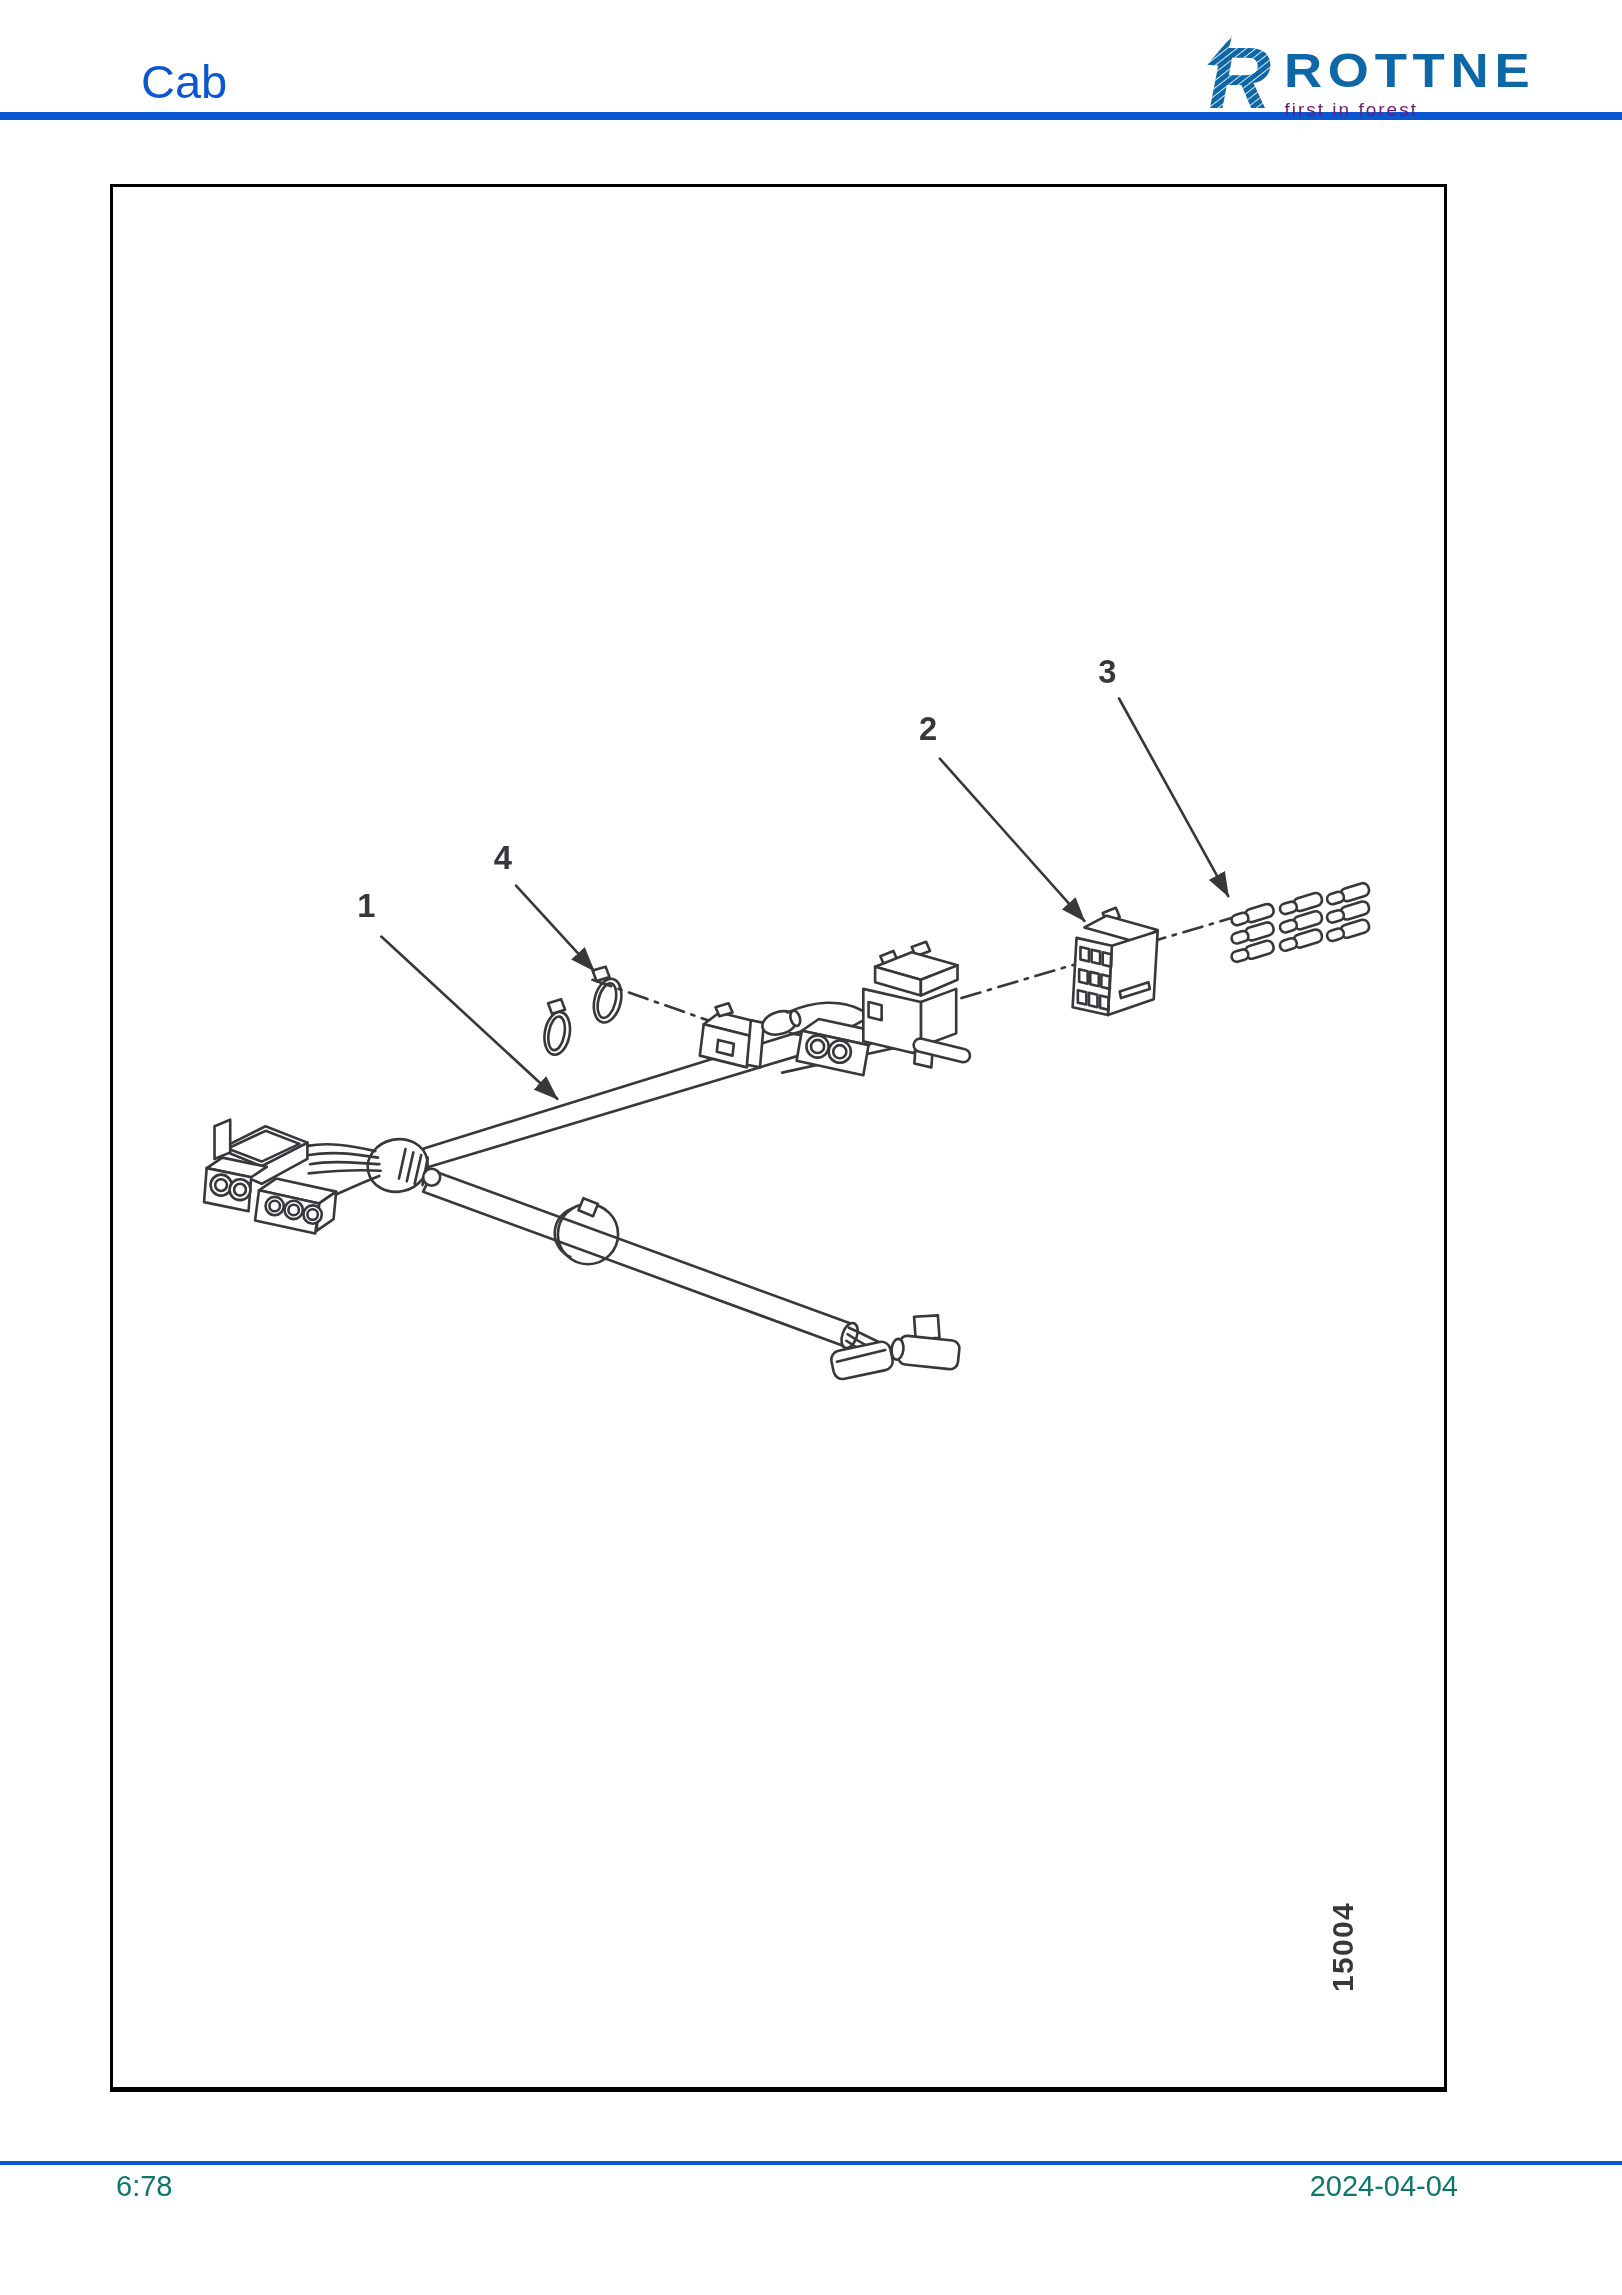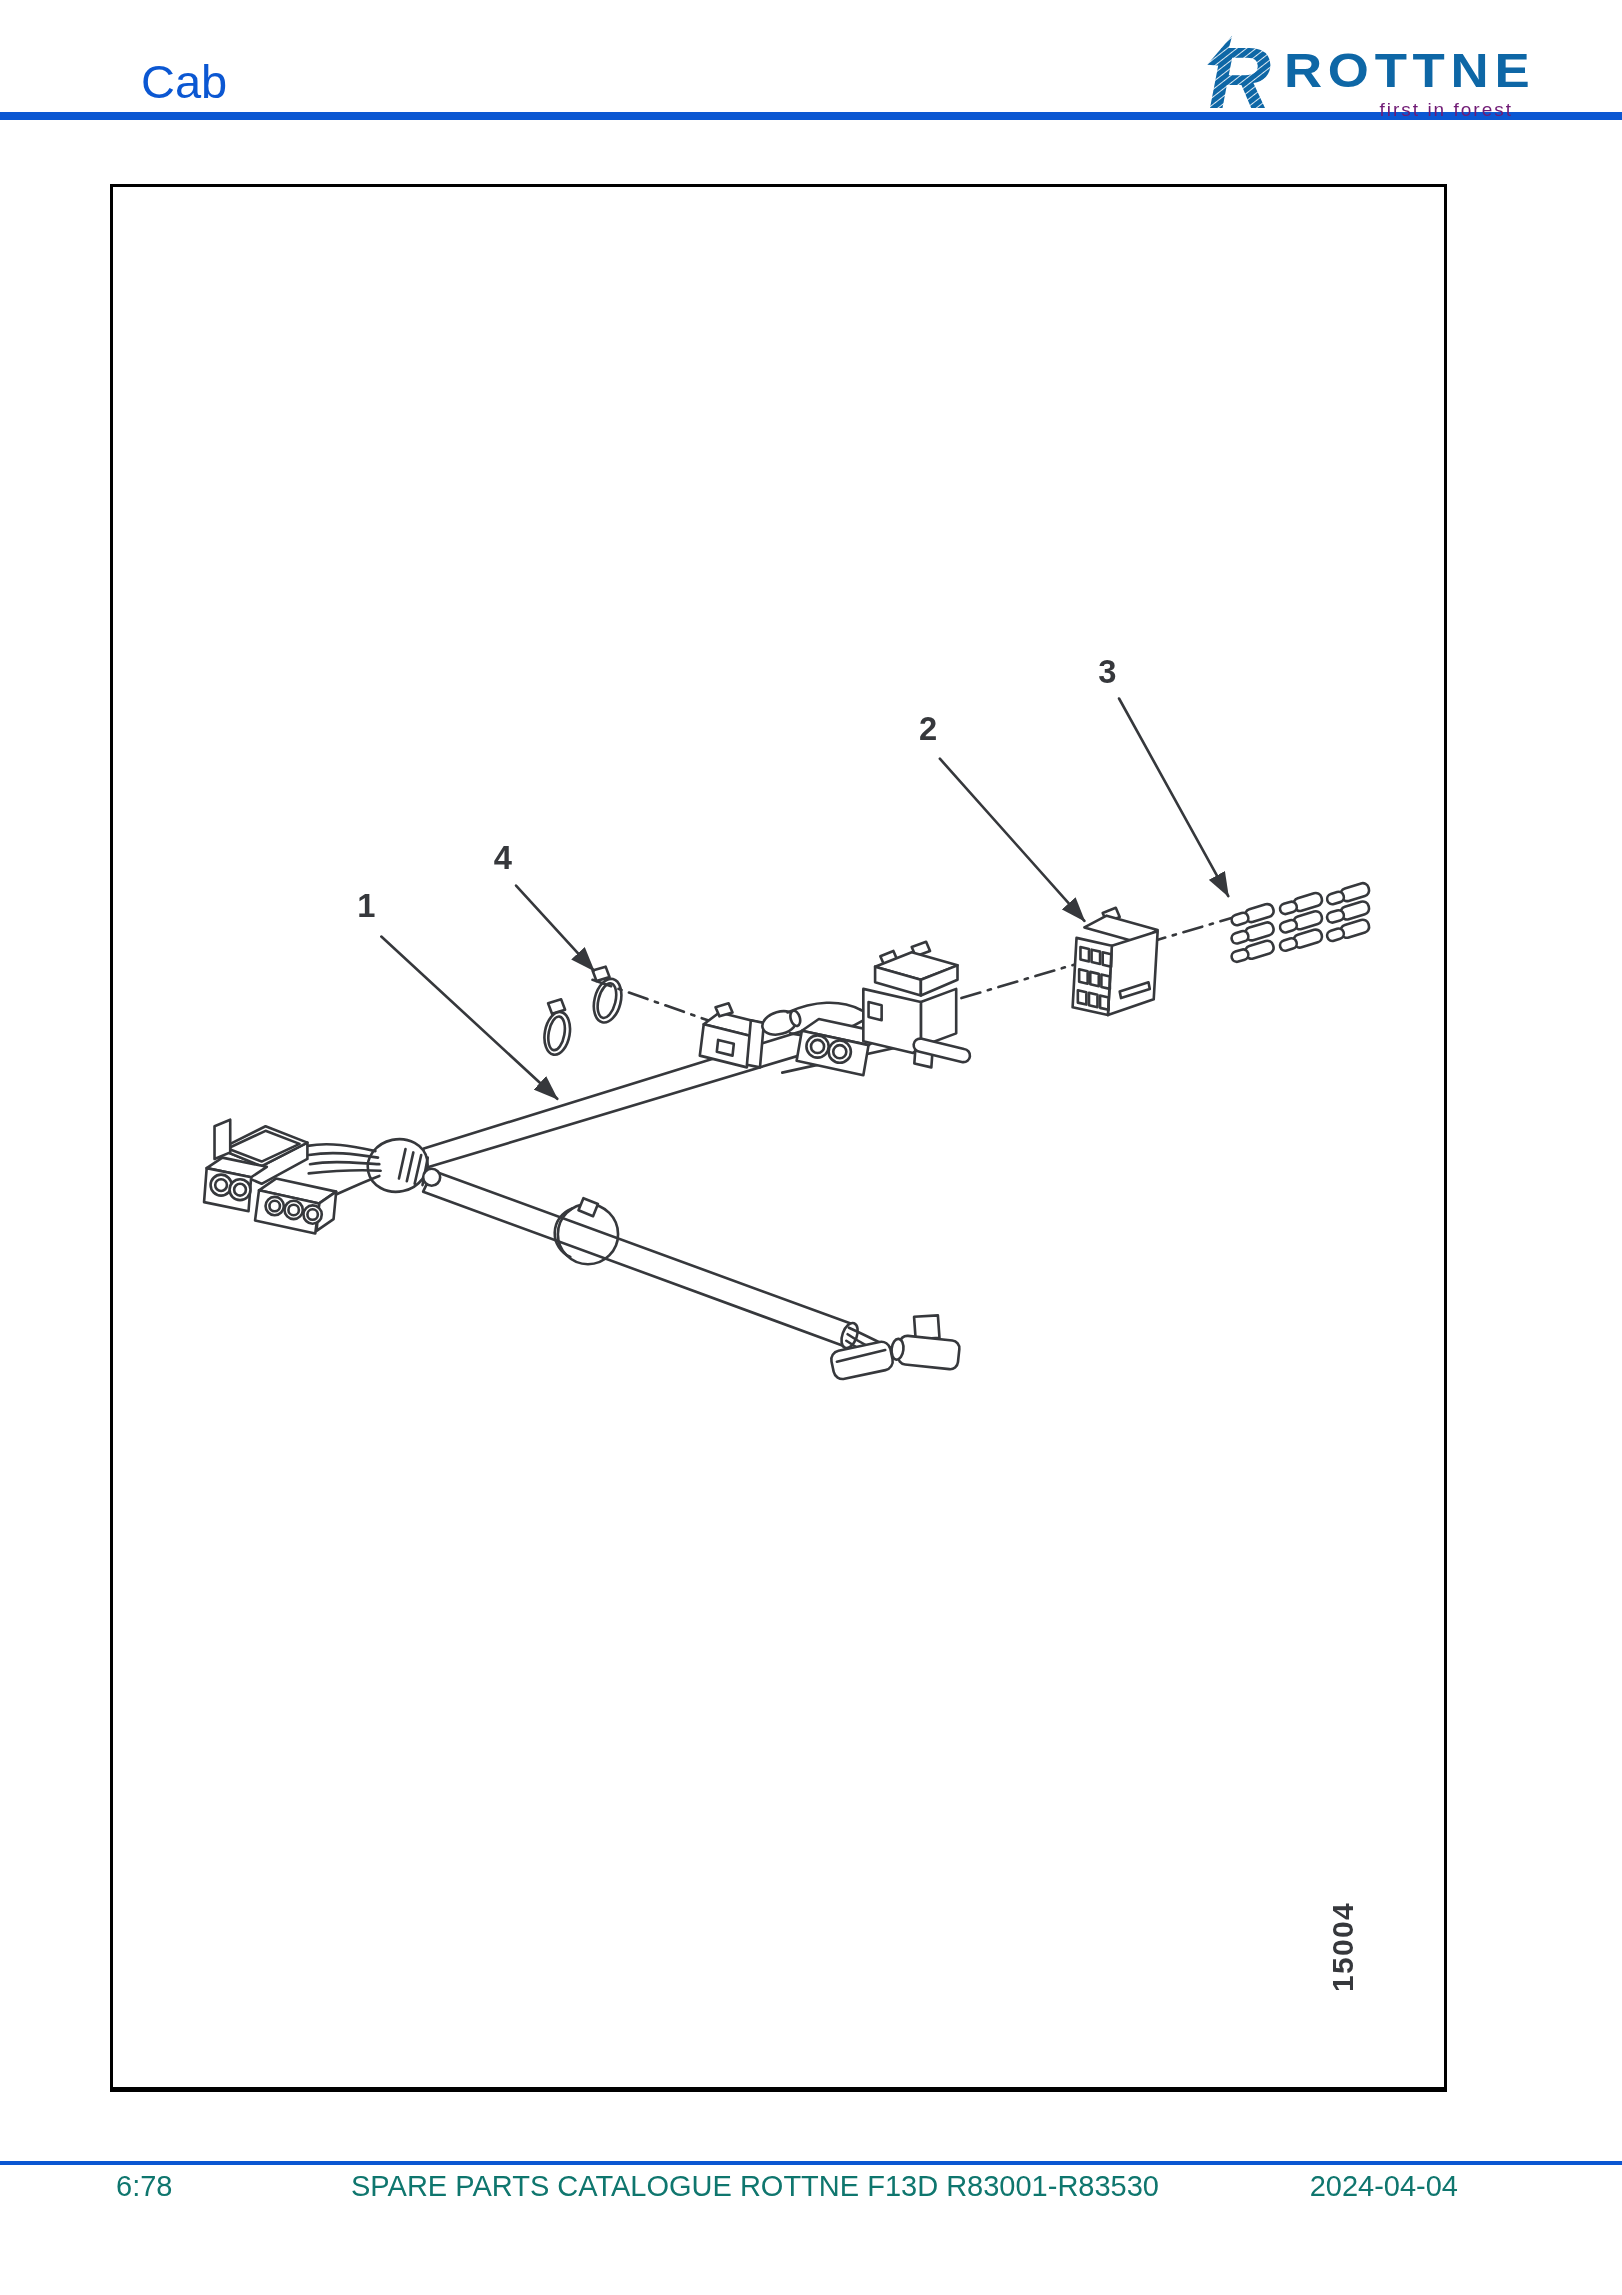--- a/index.html
+++ b/index.html
@@ -5,21 +5,21 @@
   html,body{margin:0;padding:0;background:#fff;}
   .page{position:relative;width:1622px;height:2295px;background:#fff;overflow:hidden;
         font-family:"Liberation Sans",sans-serif;}
 
   
   .section-title{position:absolute;left:116px;top:58px;font-size:47px;line-height:1;
                  color:#0B57D2;margin-left:25px;}
   .header-rule{position:absolute;left:0;top:112px;width:1622px;height:7.9px;background:#0B57D2;}
 
   .brand{position:absolute;top:33px;right:109px;display:flex;align-items:flex-start;gap:6.5px;}
-  .brand-text{display:flex;flex-direction:column;align-items:flex-end;}
+  .brand-text{display:flex;flex-direction:column;align-items:flex-start;}
   .brand-word{font-size:48px;font-weight:bold;color:#0E67A6;line-height:1;letter-spacing:5.2px;
               transform:scaleX(1.10);transform-origin:left top;white-space:nowrap;margin-top:14.4px;}
   .brand-tag{font-size:19px;color:#701a75;letter-spacing:2px;margin-top:3.9px;white-space:nowrap;}
 
   
   .frame{position:absolute;left:110px;top:184px;width:1337px;height:1908px;
          border:3.3px solid #000;border-bottom-width:5.9px;box-sizing:border-box;background:#fff;}
 
   .diagram{position:absolute;left:0;top:0;width:1622px;height:2295px;}
 
@@ -273,17 +273,16 @@
         <path d="M 789,1354 L 908,1484" stroke="#36383C" marker-end="url(#arw)"></path>
         <text x="769" y="1328">4</text>
       </g>
     </g>
   </svg>
 
   <div class="figure-number">15004</div>
 
   <div class="footer-rule"></div>
   <div class="footer-text footer-page">6:78</div>
-  <div class="footer-text footer-title">SPARE PARTS CATALOGUE ROTTNE F13D R83001-R83530</div>
   <div class="footer-text footer-date">2024-04-04</div>
 
 </div>
 
 
 </body></html>

